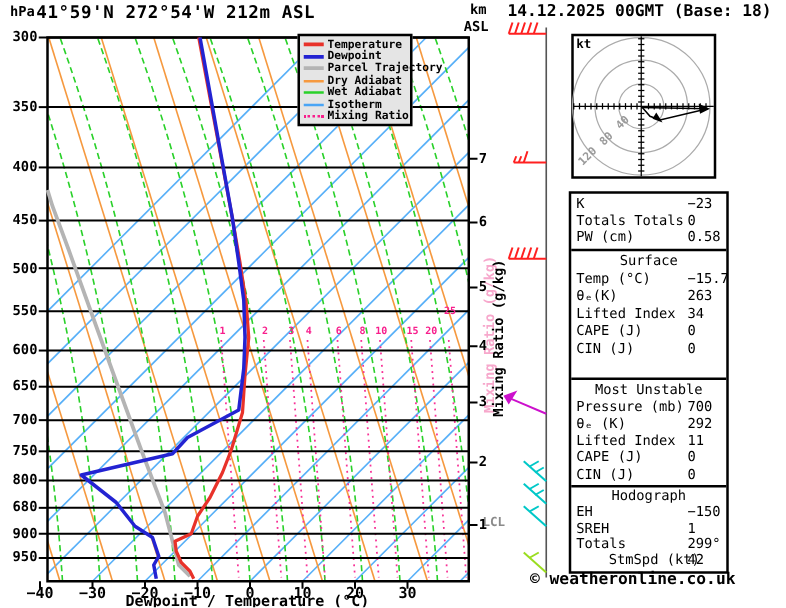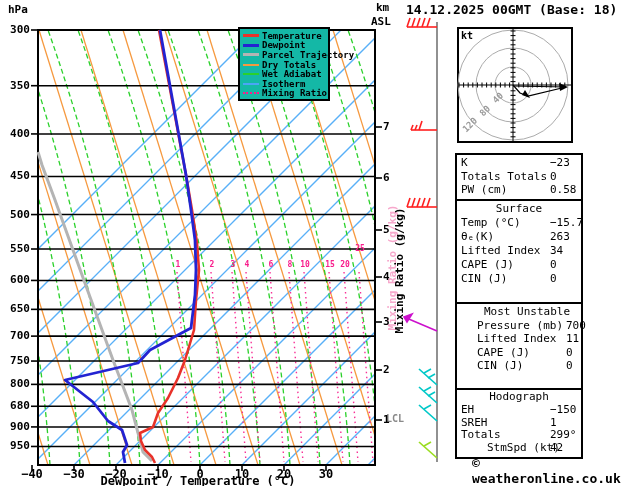--- a/index.html
+++ b/index.html
@@ -15,31 +15,31 @@
   #xaxislabel{left:58px;top:474px;width:280px;text-align:center;font-size:12px;font-weight:bold;}
   #lcl{left:386px;top:413px;font-size:10px;font-weight:bold;color:#8a8a8a;}
   #ktlab{left:461px;top:30px;font-size:10px;font-weight:bold;}
   .ptick{width:30px;text-align:center;font-size:11px;font-weight:bold;}
   .ttick{width:40px;text-align:center;font-size:12px;font-weight:bold;}
   .kmtick{font-size:11px;font-weight:bold;}
   .mrlab{width:18px;text-align:center;font-size:8px;font-weight:bold;color:#f81e8c;}
   .vert{width:170px;text-align:center;font-size:11px;font-weight:bold;transform:rotate(-90deg);transform-origin:center center;}
   #mixpink{color:#f7a8cc;}
   #mixblack{color:#000;}
-  #legend{left:238px;top:27px;width:92px;background:#14b8a6;border:2px solid #000;padding:2px 2px 1px 3px;box-sizing:border-box;}
+  #legend{left:238px;top:27px;width:92px;background:#e5e5e5;border:2px solid #000;padding:2px 2px 1px 3px;box-sizing:border-box;}
   .legrow{display:flex;align-items:center;height:9.6px;}
   .legsample{width:16px;flex:0 0 16px;height:0;}
   .leglabel{font-size:9px;font-weight:bold;margin-left:3px;white-space:nowrap;}
   #datatable{left:455px;top:153px;width:128px;background:#fff;border:2px solid #000;box-sizing:border-box;}
   .tsec{border-top:2px solid #000;padding-top:1px;}
   .tsec:first-child{border-top:none;}
   .thead{text-align:center;font-size:11px;}
   .trow{position:relative;font-size:11px;padding-left:4px;white-space:pre;}
   .tval{position:absolute;left:93px;top:0;}
-  #footer{left:472px;top:456px;font-size:13px;font-weight:bold;}
+  #footer{left:424px;top:456px;font-size:13px;font-weight:bold;}
   svg{position:absolute;left:0;top:0;}
 </style>
 </head>
 <body>
 <div id="root">
 
   <svg id="chart" width="629" height="486" viewBox="0 0 629 486">
       <defs>
         <clipPath id="plotclip">
           <rect x="38" y="30" width="337" height="435"></rect>
@@ -270,20 +270,21 @@
         <text x="0" y="0" fill="#9a9a9a" font-size="9" font-weight="bold" font-family="&quot;DejaVu Sans Mono&quot;,monospace" text-anchor="middle" transform="translate(487,113) rotate(-45)">80</text>
         <text x="0" y="0" fill="#9a9a9a" font-size="9" font-weight="bold" font-family="&quot;DejaVu Sans Mono&quot;,monospace" text-anchor="middle" transform="translate(472,127) rotate(-45)">120</text>
         <path d="M 513 86 L 566 87" stroke="#000" stroke-width="1.2" fill="none"></path>
         <path d="M 513 85 L 520 93 L 528 96 L 566 87" stroke="#000" stroke-width="1.2" fill="none"></path>
         <polygon points="530,98 522,95 525,90" fill="#000"></polygon>
         <polygon points="568,87 559,83 560,91" fill="#000"></polygon>
       </g>
     </svg>
 
   <div class="abs lab" id="hpa">hPa</div>
+  <div class="abs lab" id="title">41°59'N 272°54'W 212m ASL</div>
   <div class="abs lab" id="kmlab">km</div>
   <div class="abs lab" id="asllab">ASL</div>
   <div class="abs lab" id="date">14.12.2025 00GMT (Base: 18)</div>
 
   <div class="abs vert" id="mixpink" style="left:307px;top:261px;">Mixing Ratio (g/kg)</div>
   <div class="abs vert" id="mixblack" style="left:314px;top:264px;">Mixing Ratio (g/kg)</div>
 
   <div class="abs lab" id="xaxislabel">Dewpoint / Temperature (°C)</div>
   <div class="abs lab" id="lcl">LCL</div>
   <div class="abs lab" id="ktlab">kt</div>
@@ -296,21 +297,21 @@
       <div class="legrow">
         <div class="legsample" style="border-top: 3px solid rgb(35, 35, 210);"></div>
         <span class="leglabel">Dewpoint</span>
       </div>
       <div class="legrow">
         <div class="legsample" style="border-top: 3px solid rgb(180, 180, 180);"></div>
         <span class="leglabel">Parcel Trajectory</span>
       </div>
       <div class="legrow">
         <div class="legsample" style="border-top: 2px solid rgb(246, 153, 63);"></div>
-        <span class="leglabel">Dry Totals</span>
+        <span class="leglabel">Dry Adiabat</span>
       </div>
       <div class="legrow">
         <div class="legsample" style="border-top: 2px solid rgb(42, 209, 42);"></div>
         <span class="leglabel">Wet Adiabat</span>
       </div>
       <div class="legrow">
         <div class="legsample" style="border-top: 2px solid rgb(74, 165, 245);"></div>
         <span class="leglabel">Isotherm</span>
       </div>
       <div class="legrow">
@@ -325,23 +326,24 @@
         <div class="trow" style="line-height: 13.6667px;"><span>PW (cm)</span><span class="tval">0.58</span></div>
       </div>
       <div class="tsec" style="height: 100px;">
         <div class="thead" style="line-height: 14px;">Surface</div>
         <div class="trow" style="line-height: 14px;"><span>Temp (°C)</span><span class="tval">−15.7</span></div>
         <div class="trow" style="line-height: 14px;"><span>θₑ(K)</span><span class="tval">263</span></div>
         <div class="trow" style="line-height: 14px;"><span>Lifted Index</span><span class="tval">34</span></div>
         <div class="trow" style="line-height: 14px;"><span>CAPE (J)</span><span class="tval">0</span></div>
         <div class="trow" style="line-height: 14px;"><span>CIN (J)</span><span class="tval">0</span></div>
       </div>
-      <div class="tsec" style="height: 83px; padding-left: 16px;">
+      <div class="tsec" style="height: 83px;">
         <div class="thead" style="line-height: 13.5px;">Most Unstable</div>
         <div class="trow" style="line-height: 13.5px;"><span>Pressure (mb)</span><span class="tval">700</span></div>
+        <div class="trow" style="line-height: 13.5px;"><span>θₑ (K)</span><span class="tval">292</span></div>
         <div class="trow" style="line-height: 13.5px;"><span>Lifted Index</span><span class="tval">11</span></div>
         <div class="trow" style="line-height: 13.5px;"><span>CAPE (J)</span><span class="tval">0</span></div>
         <div class="trow" style="line-height: 13.5px;"><span>CIN (J)</span><span class="tval">0</span></div>
       </div>
       <div class="tsec" style="height: 66px;">
         <div class="thead" style="line-height: 12.8px;">Hodograph</div>
         <div class="trow" style="line-height: 12.8px;"><span>EH</span><span class="tval">−150</span></div>
         <div class="trow" style="line-height: 12.8px;"><span>SREH</span><span class="tval">1</span></div>
         <div class="trow" style="line-height: 12.8px;"><span>Totals</span><span class="tval">299°</span></div>
         <div class="trow" style="line-height: 12.8px; padding-left: 30px;"><span>StmSpd (kt)</span><span class="tval">42</span></div>

